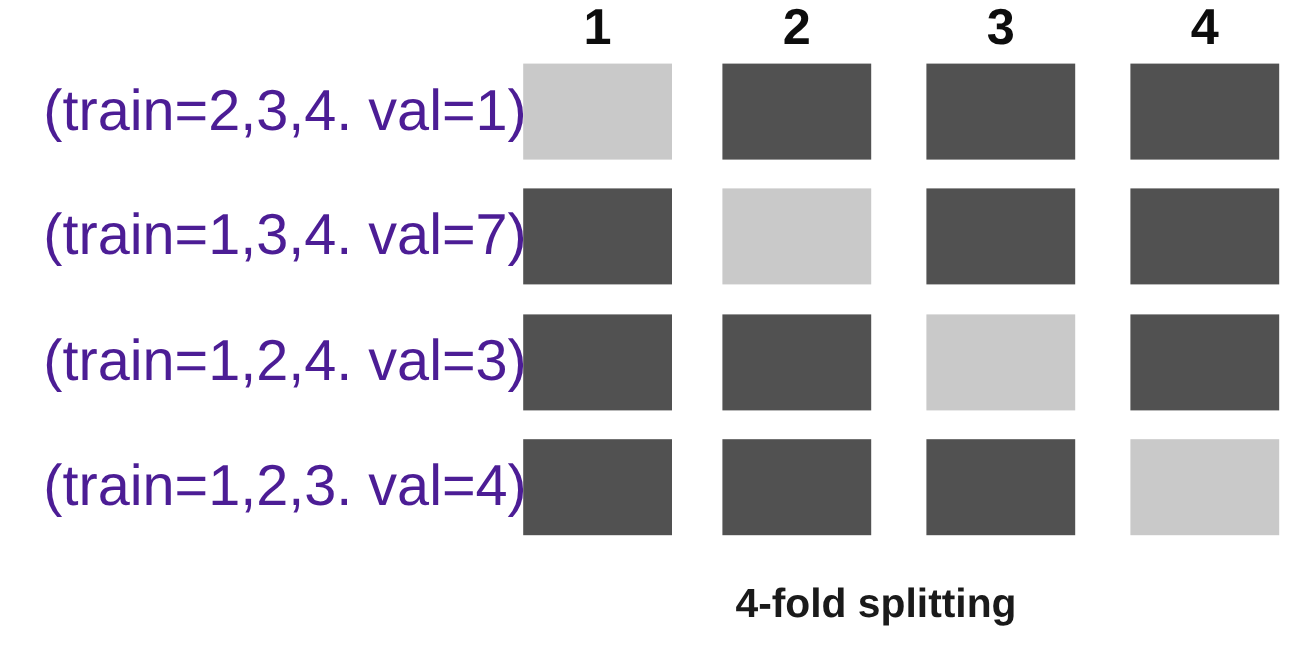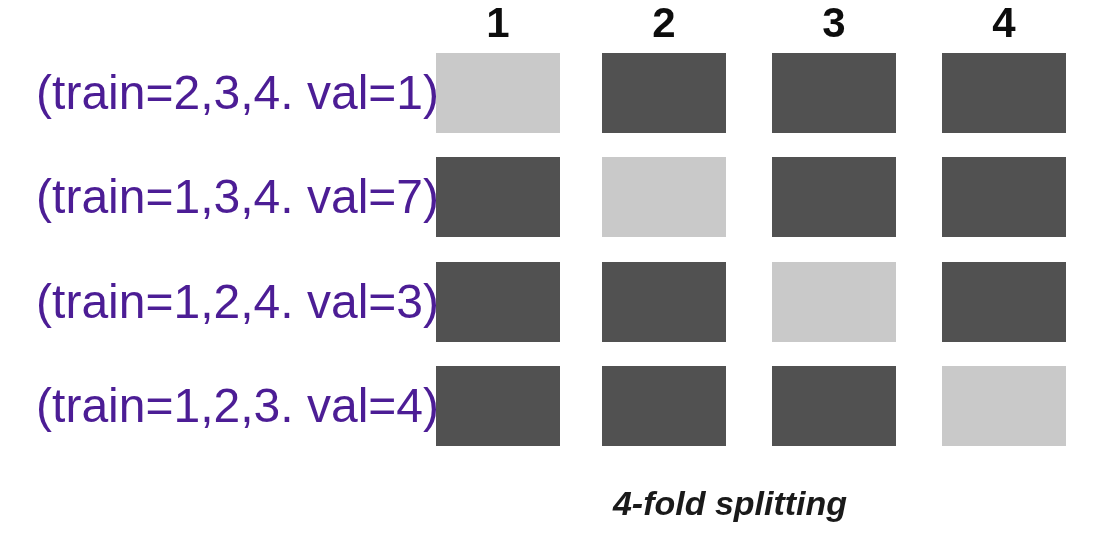--- a/index.html
+++ b/index.html
@@ -51,21 +51,20 @@
   .r2 { top: 262px; }
   .r3 { top: 366px; }
   .caption {
     position: absolute;
     left: 425px;
     width: 610px;
     top: 484px;
     text-align: center;
     font-size: 34px;
     font-weight: bold;
-    font-style: italic;
     color: #1a1a1a;
   }
 </style>
 </head>
 <body>
 
 <div class="canvas">
   <div>
       <div class="col-header c0">1</div>
       <div class="col-header c1">2</div>

